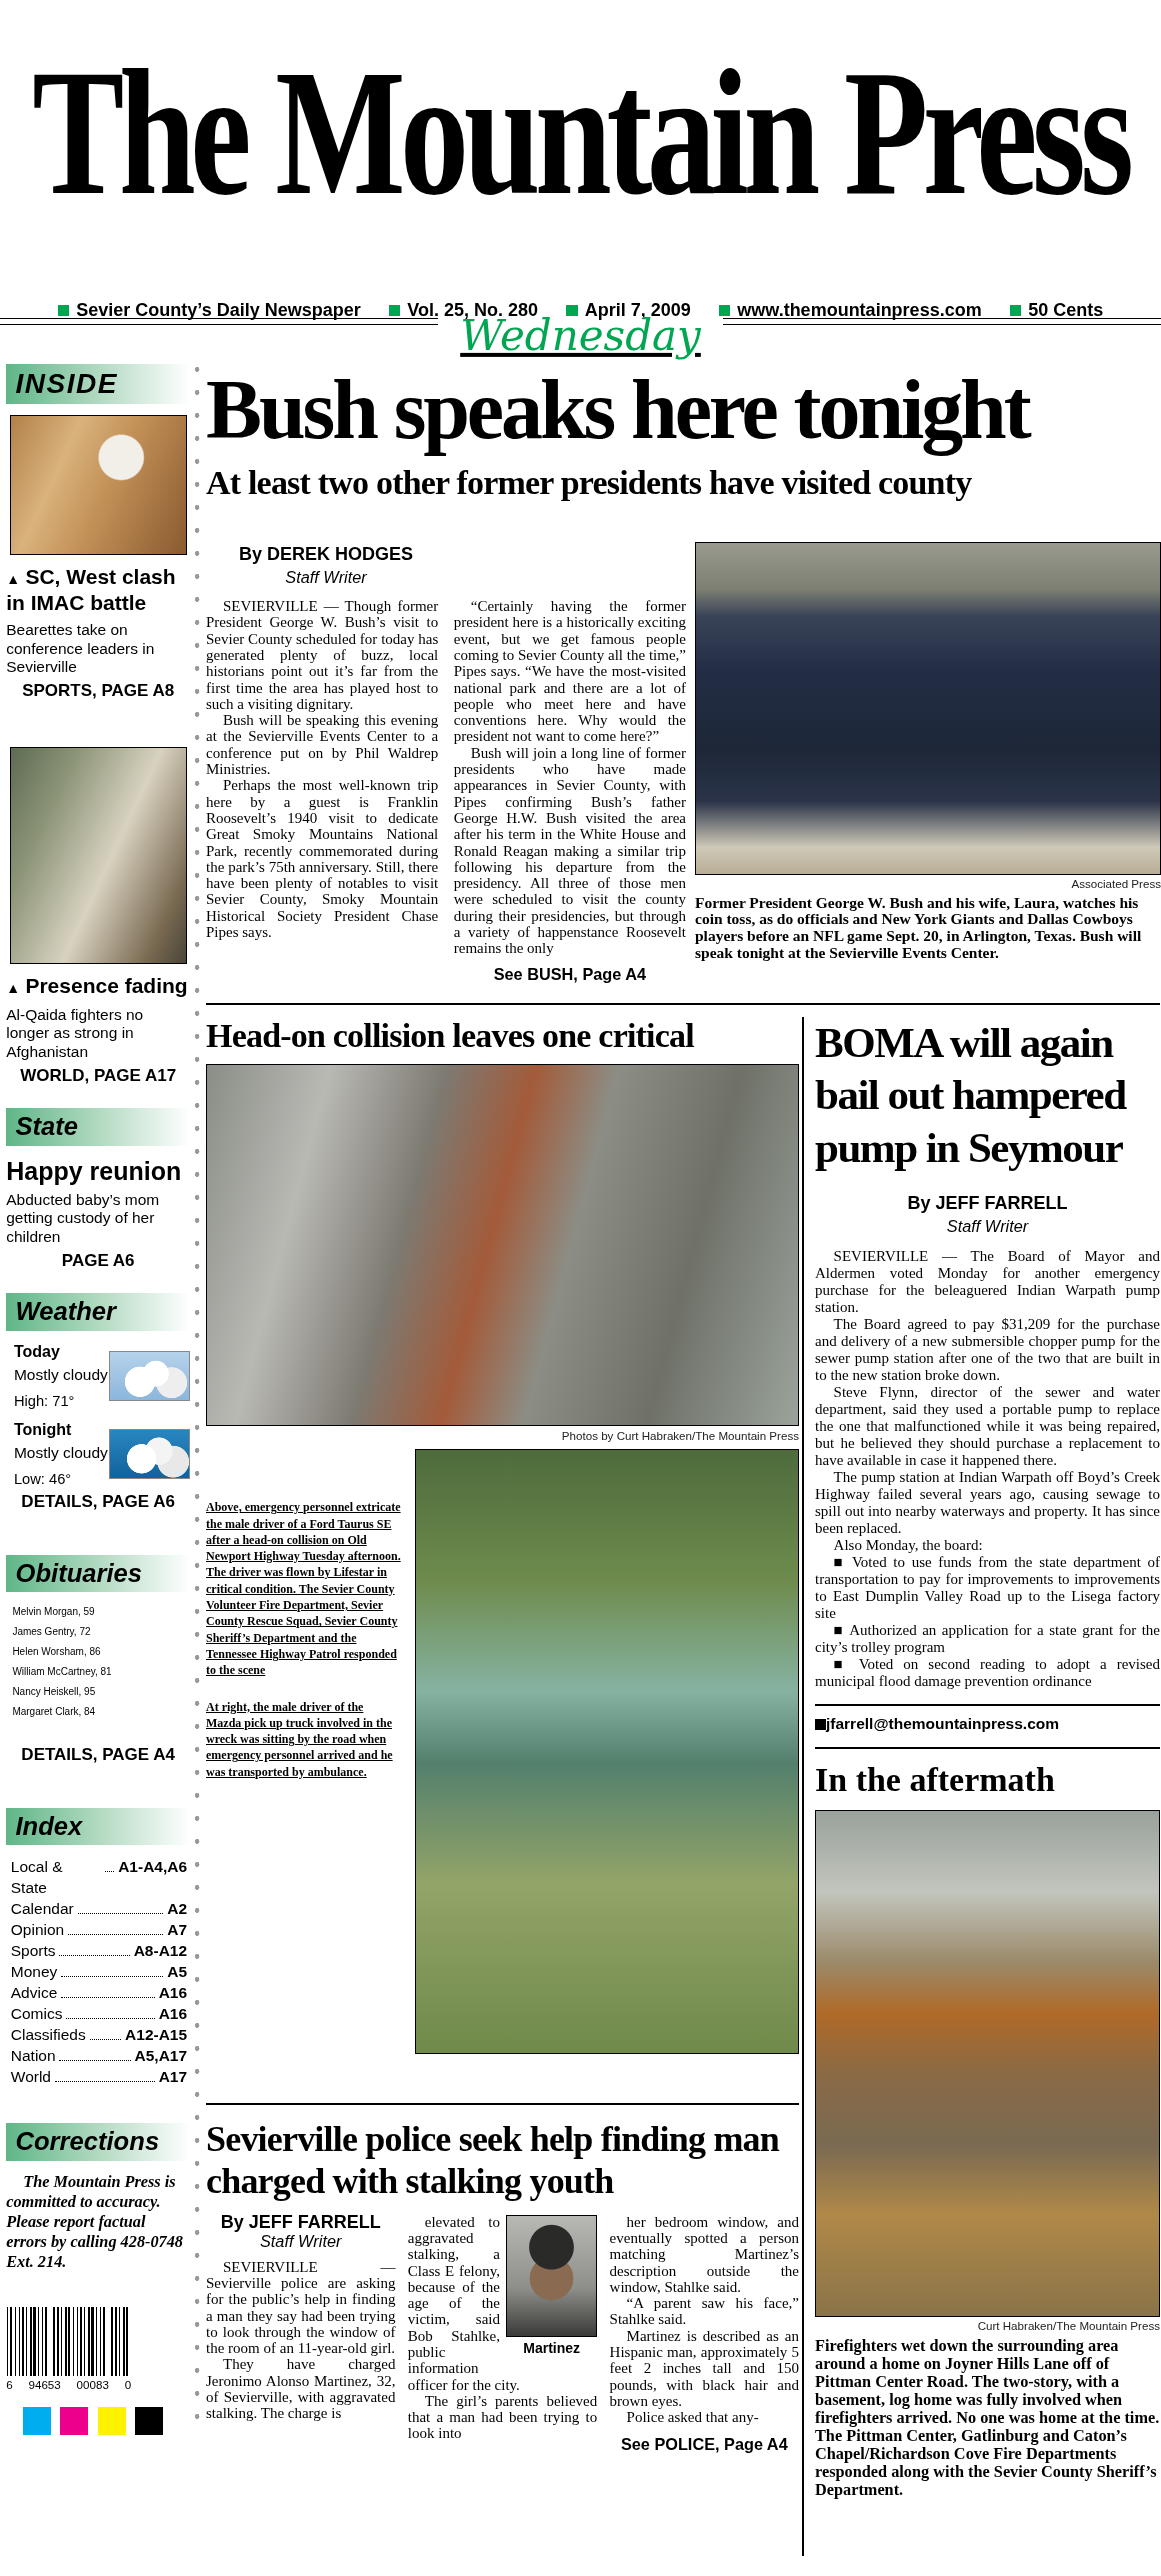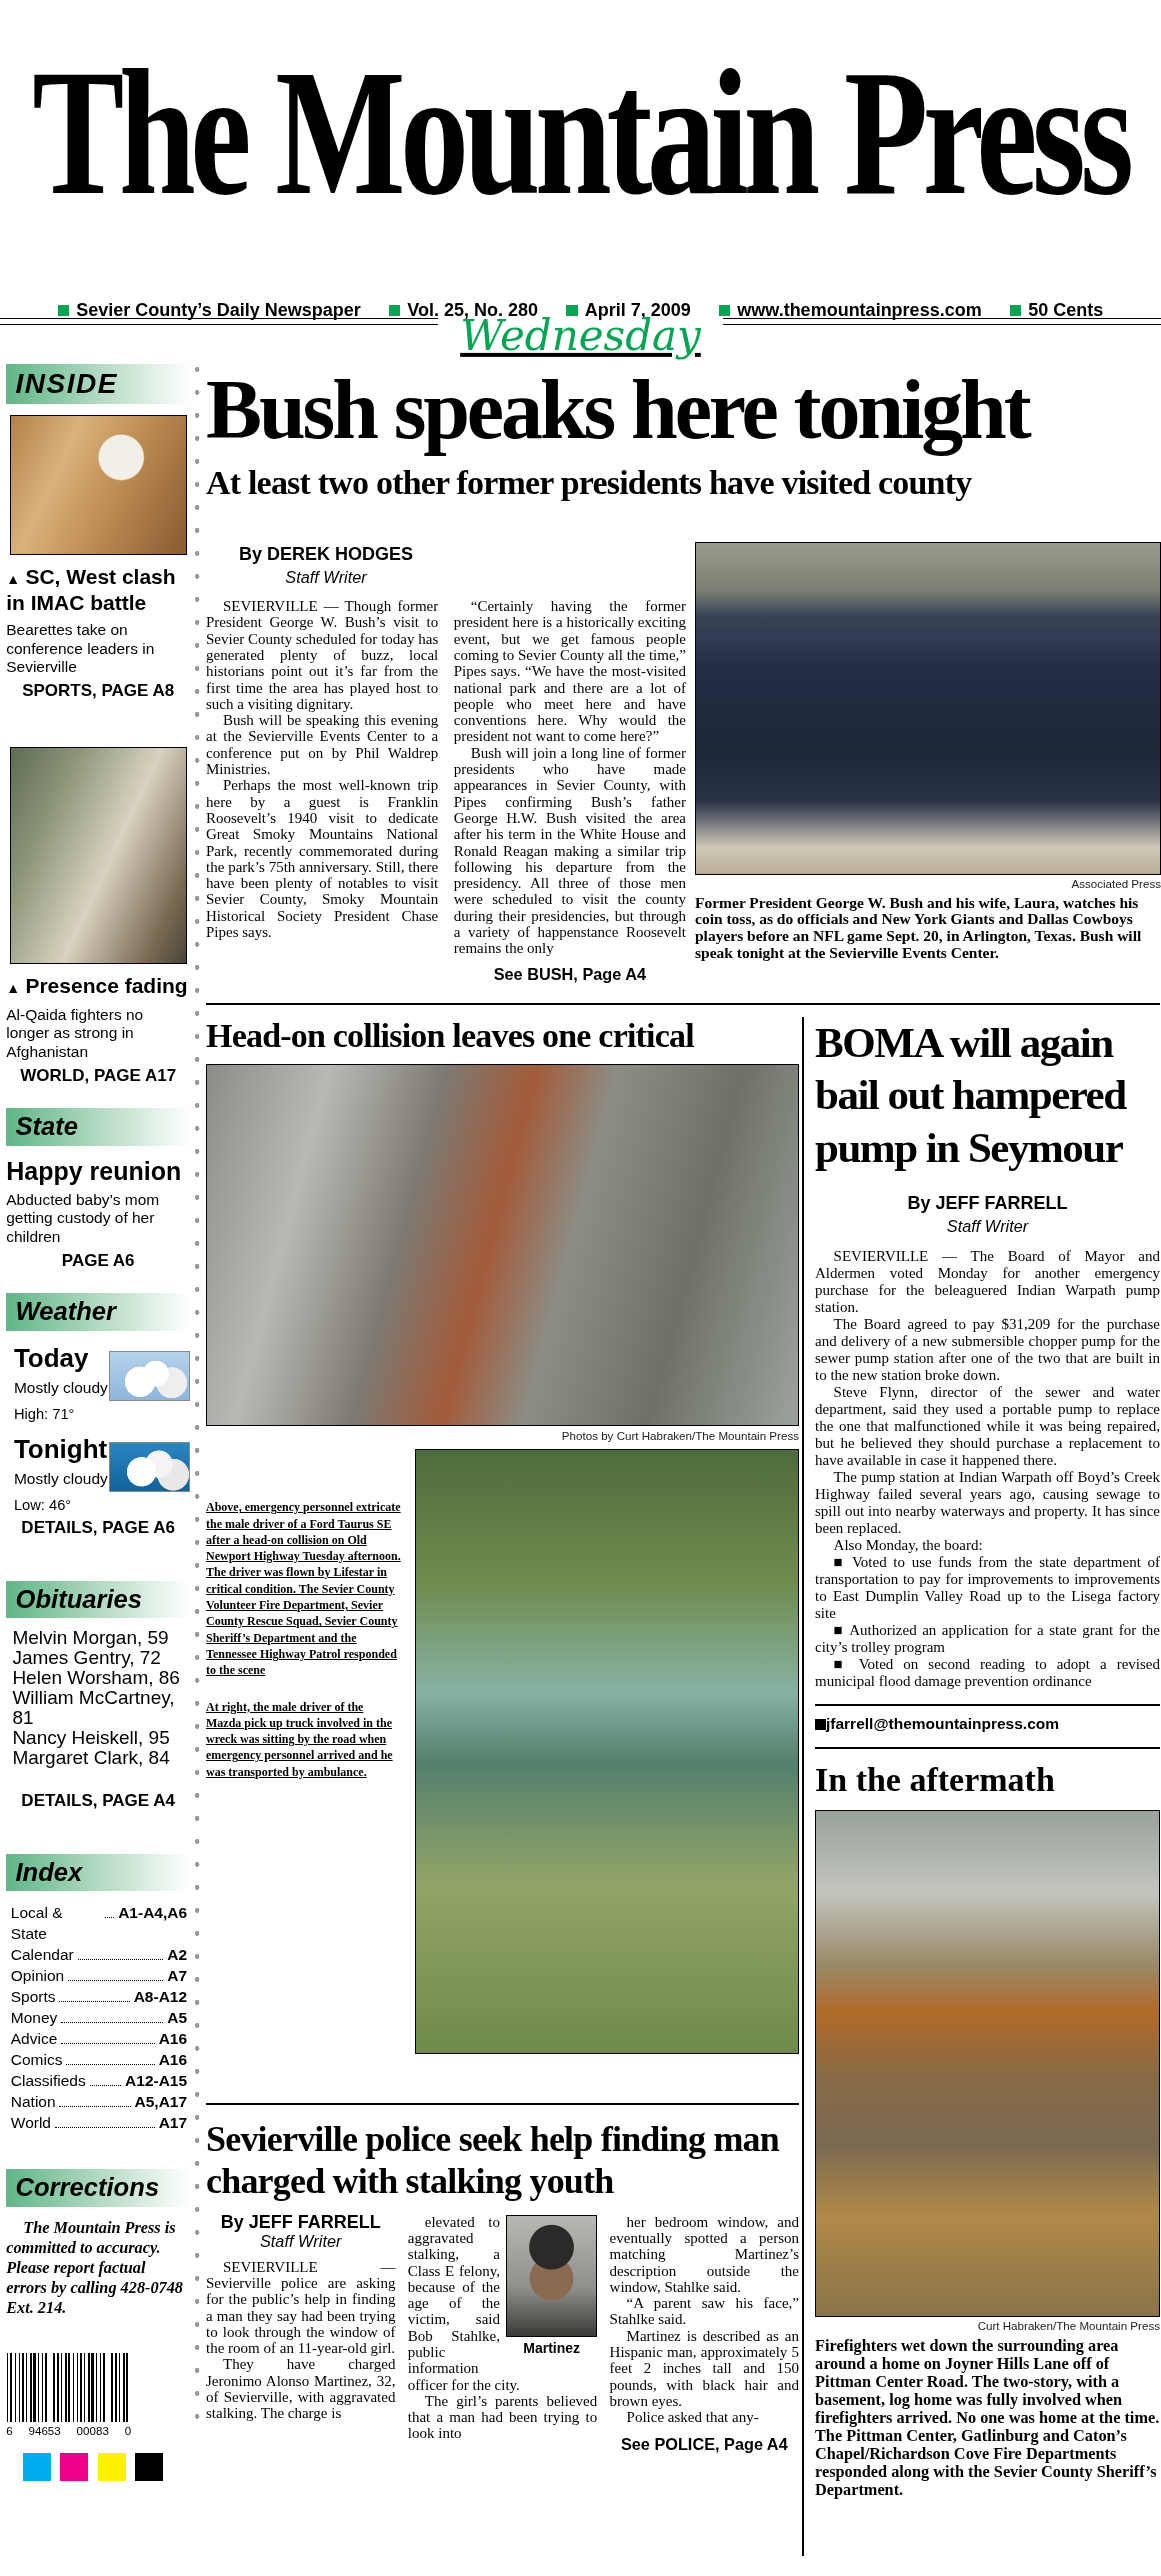--- a/index.html
+++ b/index.html
@@ -31,36 +31,36 @@
   .aq-photo { height:215px;
      background: linear-gradient(115deg,#5d6b52 0%,#8d9578 25%,#d8d2c0 55%,#7a6a52 85%,#4a4538 100%); }
   .side-head { font-weight:bold; font-size:21px; line-height:24px; margin-top:9.3px; }
   .pointer { font-size:14px; margin-right:5.4px; }
   .side-blurb { font-size:15.5px; line-height:18.6px; margin-top:6.2px; }
   .side-ref { font-weight:bold; font-size:17px; text-align:center; margin-top:4.6px; }
   .state-head { font-weight:bold; font-size:25px; line-height:28px; margin-top:11px; }
   .mt60 { margin-top:46px; } .mt28 { margin-top:22px; } .mt56 { margin-top:43px; } .mt46 { margin-top:36px; }
   .wx-row { display:flex; margin-top:12.4px; padding-left:7.7px; }
   .wx-left { flex:1; }
-  .wx-label { font-weight:bold; font-size:26px; }
+  .wx-label { font-weight:bold; font-size:16px; }
   .wx-cond { font-size:15.5px; line-height:18px; margin-top:4.6px; }
   .wx-temp { font-size:14.7px; margin-top:9.3px; }
   .wx-icon { width:81px; height:50px; border:0.8px solid #888; margin-top:7.7px; flex:0 0 auto; }
   .icon-today { background:
       radial-gradient(circle at 38% 62%, #fff 0 26%, rgba(0,0,0,0) 27%),
       radial-gradient(circle at 58% 45%, #fff 0 24%, rgba(0,0,0,0) 25%),
       radial-gradient(circle at 78% 64%, #eee 0 22%, rgba(0,0,0,0) 23%),
       linear-gradient(#b5d2eb,#8cb6dc); }
   .icon-tonight { background:
       radial-gradient(circle at 40% 60%, #fff 0 26%, rgba(0,0,0,0) 27%),
       radial-gradient(circle at 62% 44%, #f4f4f4 0 24%, rgba(0,0,0,0) 25%),
       radial-gradient(circle at 80% 66%, #e8e8e8 0 22%, rgba(0,0,0,0) 23%),
       linear-gradient(#2a86c0,#10639b); }
   .obit-list { margin-top:9.3px; padding-left:6.2px; }
-  .obit-name { font-size:19px; line-height:20px; }
+  .obit-name { font-size:10px; line-height:20px; }
   .idx-list { margin-top:11px; padding:0 3.1px 0 4.6px; }
   .idx-row { display:flex; align-items:baseline; font-size:15.5px; line-height:21px; }
   .idx-dots { flex:1; border-bottom:1.5px dotted #000; margin:0 3.9px; height:12.4px; min-width:9.3px; }
   .idx-pages { font-weight:bold; white-space:nowrap; }
   .corrections-text { font-family:"Liberation Serif",serif; font-style:italic; font-weight:bold;
                       font-size:16.3px; line-height:20px; margin-top:11px; text-indent:17px; }
   .upc { margin-top:34px; width:125px; }
   .upc-bars { height:71px; background:repeating-linear-gradient(90deg,#000 0 1.5px,#fff 1.5px 3.1px,#000 3.1px 5.4px,#fff 5.4px 7.7px,#000 7.7px 8.5px,#fff 8.5px 11.6px); border:0.8px solid #fff; }
   .upc-row { display:flex; justify-content:space-between; font-size:11.6px; margin-top:1.5px; }
   .reg-row { display:flex; gap:9.3px; margin-top:15.5px; margin-left:17px; }

